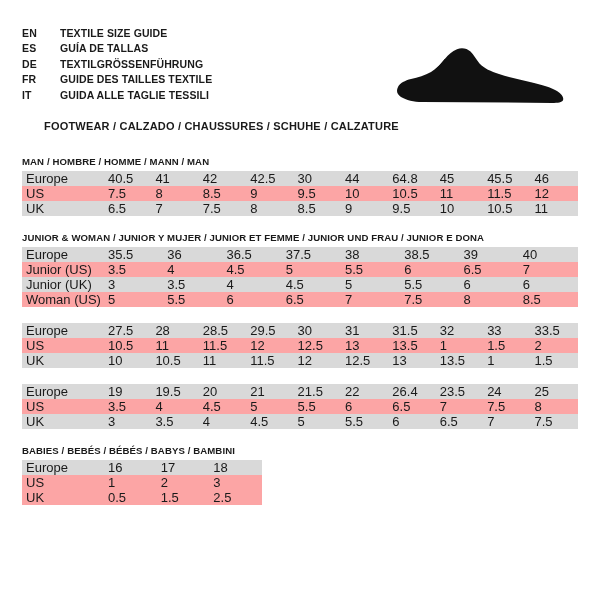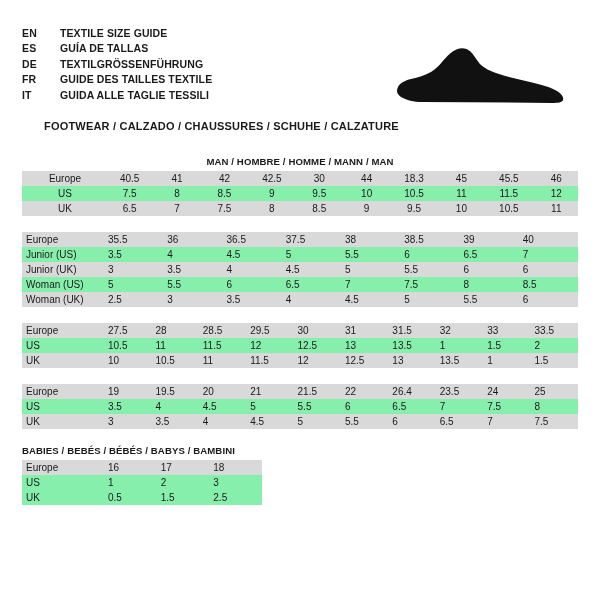--- a/index.html
+++ b/index.html
@@ -60,41 +60,41 @@
     font-size: 11px;
     font-weight: bold;
     letter-spacing: .2px;
     padding-left: 22px;
   }
 
   
   .section {
     margin-top: 16px;
   }
-  .section.first { margin-top: 24px; text-align: center; }
+  .section.first { margin-top: 24px; }
   .section-title {
     font-size: 9.6px;
     font-weight: bold;
     letter-spacing: .1px;
     margin-bottom: 4px;
   }
   table.sizes {
     border-collapse: collapse;
     width: 100%;
-    font-size: 10px;
+    font-size: 13px;
     table-layout: fixed;
   }
   table.sizes td {
     height: 15px;
     padding: 0 0 0 4px;
     vertical-align: middle;
     white-space: nowrap;
   }
   table.sizes tr.shaded td { background: #d9d9d9; }
-  table.sizes tr.plain td { background: #86efac; }
+  table.sizes tr.plain td { background: #fca5a5; }
   td.rowlabel { width: 78px; }
 
   
   table.sizes.babies { width: 240px; }
 </style>
 </head>
 <body>
 
 <div class="page">
 
@@ -139,21 +139,21 @@
     <table class="sizes">
       <tbody>
         <tr class="shaded">
           <td class="rowlabel">Europe</td>
           <td>40.5</td>
           <td>41</td>
           <td>42</td>
           <td>42.5</td>
           <td>30</td>
           <td>44</td>
-          <td>18.3</td>
+          <td>64.8</td>
           <td>45</td>
           <td>45.5</td>
           <td>46</td>
         </tr>
         <tr class="plain">
           <td class="rowlabel">US</td>
           <td>7.5</td>
           <td>8</td>
           <td>8.5</td>
           <td>9</td>
@@ -175,20 +175,21 @@
           <td>9.5</td>
           <td>10</td>
           <td>10.5</td>
           <td>11</td>
         </tr>
       </tbody>
     </table>
   </div>
 
   <div class="section">
+    <div class="section-title">JUNIOR &amp; WOMAN / JUNIOR Y MUJER / JUNIOR ET FEMME / JUNIOR UND FRAU / JUNIOR E DONA</div>
     <table class="sizes">
       <tbody>
         <tr class="shaded">
           <td class="rowlabel">Europe</td>
           <td>35.5</td>
           <td>36</td>
           <td>36.5</td>
           <td>37.5</td>
           <td>38</td>
           <td>38.5</td>
@@ -220,31 +221,20 @@
         <tr class="plain">
           <td class="rowlabel">Woman (US)</td>
           <td>5</td>
           <td>5.5</td>
           <td>6</td>
           <td>6.5</td>
           <td>7</td>
           <td>7.5</td>
           <td>8</td>
           <td>8.5</td>
-        </tr>
-        <tr class="shaded">
-          <td class="rowlabel">Woman (UK)</td>
-          <td>2.5</td>
-          <td>3</td>
-          <td>3.5</td>
-          <td>4</td>
-          <td>4.5</td>
-          <td>5</td>
-          <td>5.5</td>
-          <td>6</td>
         </tr>
       </tbody>
     </table>
   </div>
 
   <div class="section">
     <table class="sizes">
       <tbody>
         <tr class="shaded">
           <td class="rowlabel">Europe</td>

